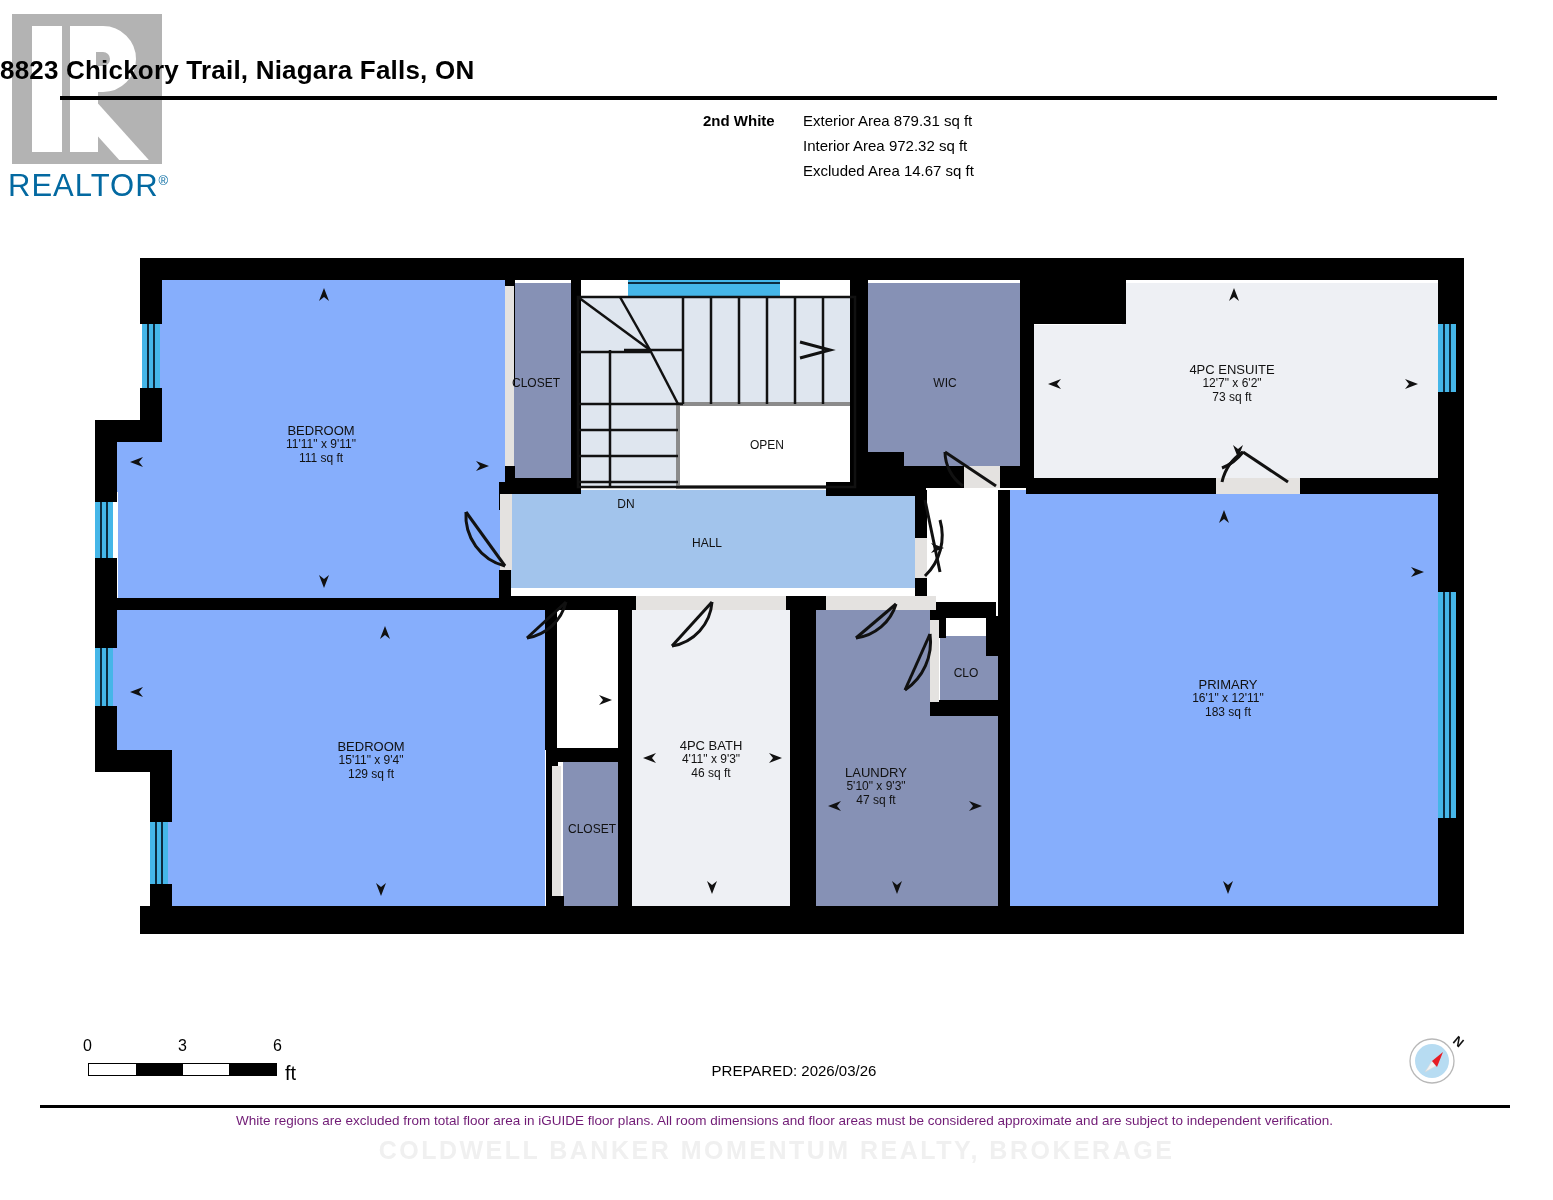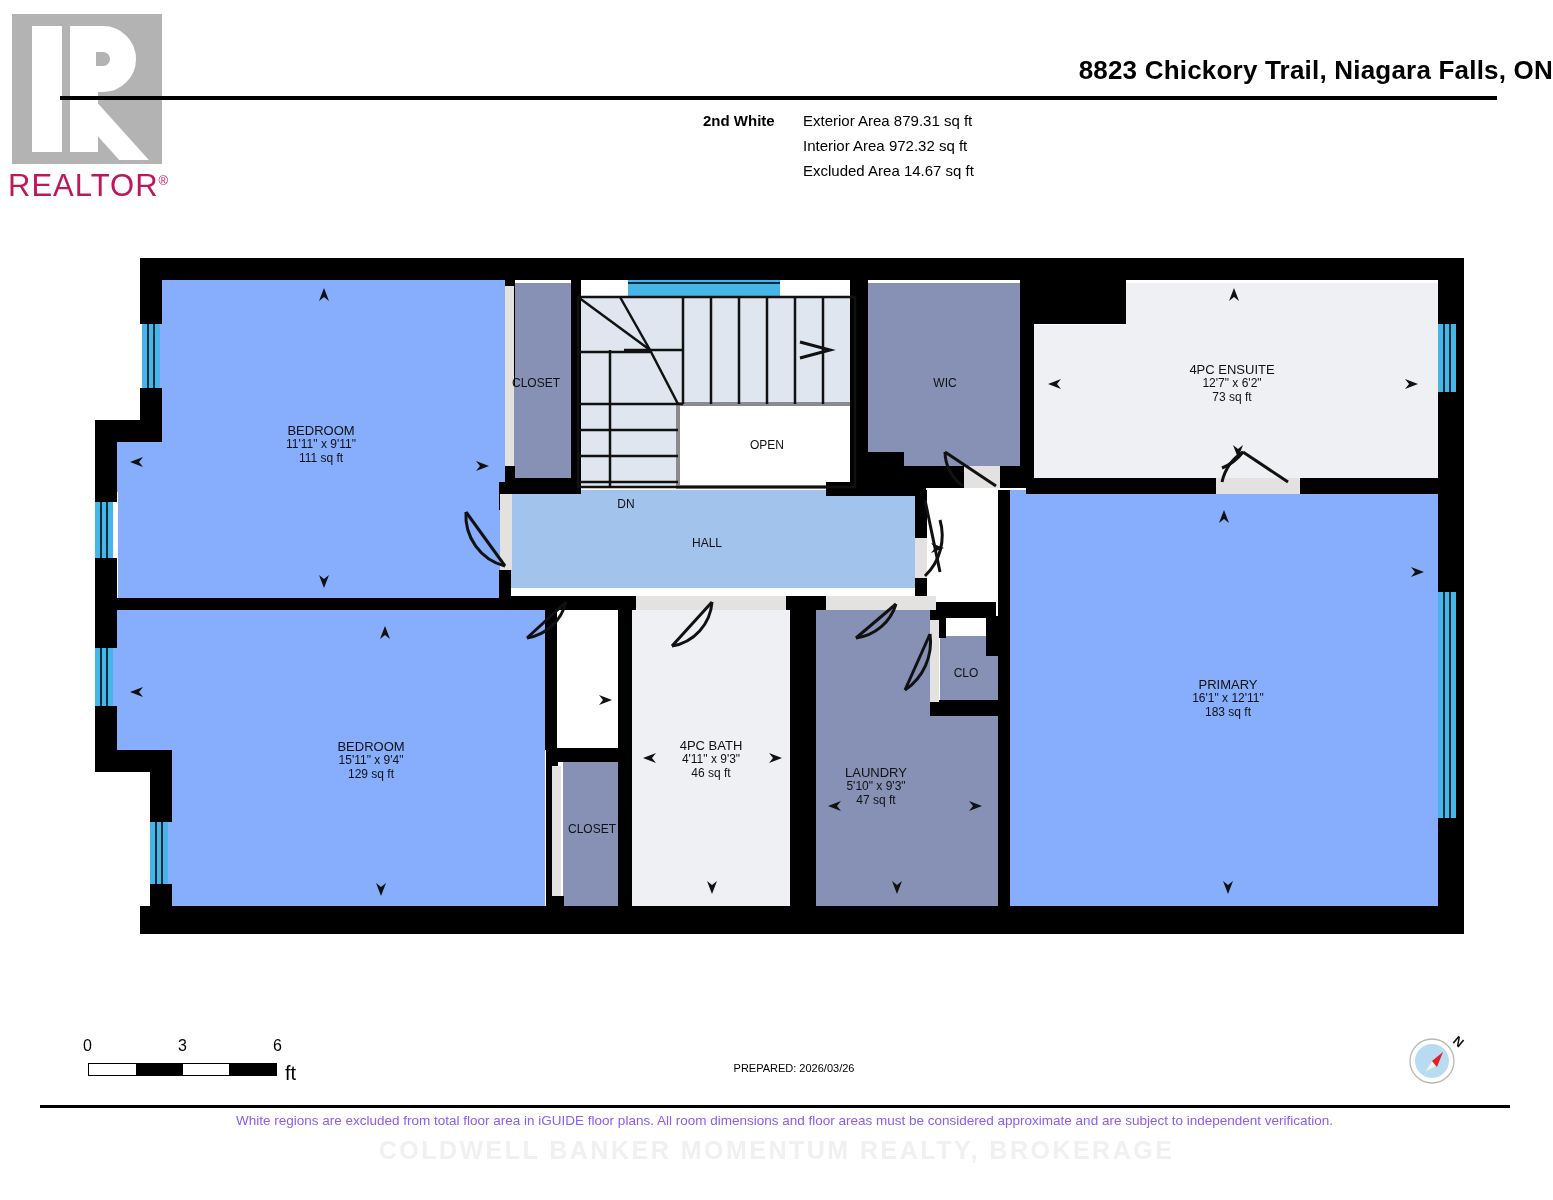--- a/index.html
+++ b/index.html
@@ -9,49 +9,49 @@
   
   #realtor-logo{position:absolute;left:12px;top:14px;width:150px;height:150px;}
   #realtor-logo .sq{position:absolute;left:0;top:0;width:150px;height:150px;background:#b3b3b3;}
   #realtor-logo .bar{position:absolute;left:20px;top:12px;width:30px;height:126px;background:#fff;}
   #realtor-logo .stem{position:absolute;left:58px;top:12px;width:28px;height:126px;background:#fff;}
   #realtor-logo .bowl{position:absolute;left:58px;top:12px;width:66px;height:66px;
         background:#b3b3b3;border:26px solid #fff;border-radius:0 40px 40px 0;box-sizing:border-box;}
   #realtor-logo .leg{position:absolute;left:66px;top:62px;width:86px;height:84px;overflow:hidden;}
   #realtor-logo .leg i{position:absolute;left:-12px;top:-8px;width:130px;height:22px;background:#fff;
         transform:rotate(48deg);transform-origin:left top;}
-  #realtor-word{position:absolute;left:8px;top:168px;font-size:31px;letter-spacing:1px;color:#be185d;font-weight:400;}
+  #realtor-word{position:absolute;left:8px;top:168px;font-size:31px;letter-spacing:1px;color:#0369a1;font-weight:400;}
   #realtor-word sup{font-size:13px;vertical-align:super;}
 
   #header-rule{position:absolute;left:60px;top:96px;width:1437px;height:4px;background:#000;}
 
-  #page-title{position:absolute;left:0;right:0;top:55px;text-align:right;
+  #page-title{position:absolute;left:0;right:0;top:55px;text-align:left;
       font-size:26px;font-weight:bold;letter-spacing:.2px;}
 
   #floor-summary{position:absolute;left:703px;top:108px;font-size:15px;line-height:25px;}
   #floor-summary .flabel{position:absolute;left:0;top:0;font-weight:bold;white-space:nowrap;}
   #floor-summary .flines{position:absolute;left:88px;top:0;white-space:nowrap;margin-left:12px;}
 
   
   #plan{position:absolute;left:0;top:0;width:1553px;height:1200px;}
 
   
   #scalebar{position:absolute;left:88px;top:1063px;width:189px;height:13px;
        border:1px solid #000;box-sizing:border-box;display:flex;}
   #scalebar div{height:100%;}
   .sb-w{background:#fff;} .sb-b{background:#000;}
   .sb-tick{position:absolute;font-size:16px;top:-27px;}
   #scale-unit{position:absolute;left:285px;top:1062px;font-size:20px;}
 
-  #prepared{position:absolute;left:0;right:5px;top:1062px;text-align:center;font-size:11px;padding-left:40px;}
+  #prepared{position:absolute;left:0;right:5px;top:1062px;text-align:center;font-size:15px;padding-left:40px;}
 
   #compass{position:absolute;left:1403px;top:1028px;width:62px;height:62px;}
 
   #footer-rule{position:absolute;left:40px;top:1105px;width:1470px;height:3px;background:#000;}
-  #disclaimer{position:absolute;left:16px;right:0;top:1113px;text-align:center;font-size:13.5px;color:#8b5cf6;}
+  #disclaimer{position:absolute;left:16px;right:0;top:1113px;text-align:center;font-size:13.5px;color:#701a75;}
 
   #watermark{position:absolute;left:0;right:0;top:1136px;text-align:center;
       font-size:25px;letter-spacing:2.5px;color:#f0f0f0;font-weight:bold;}
 </style>
 </head>
 <body>
 
 <div id="realtor-logo">
   <div class="sq"></div>
   <div class="bar"></div>

